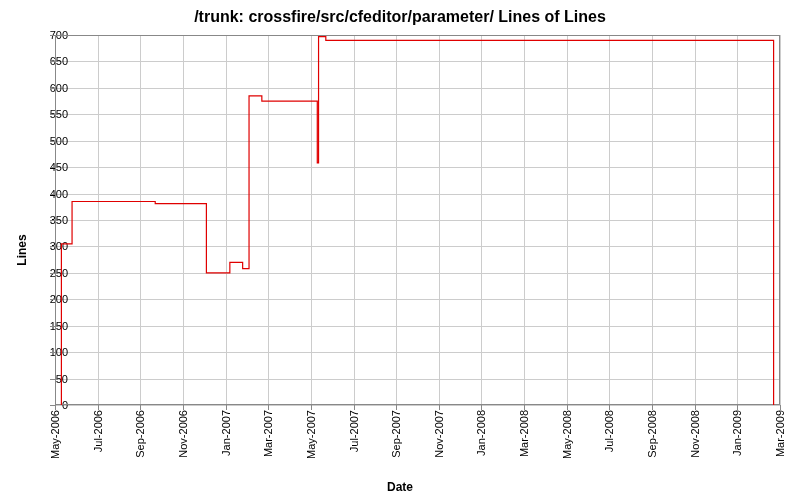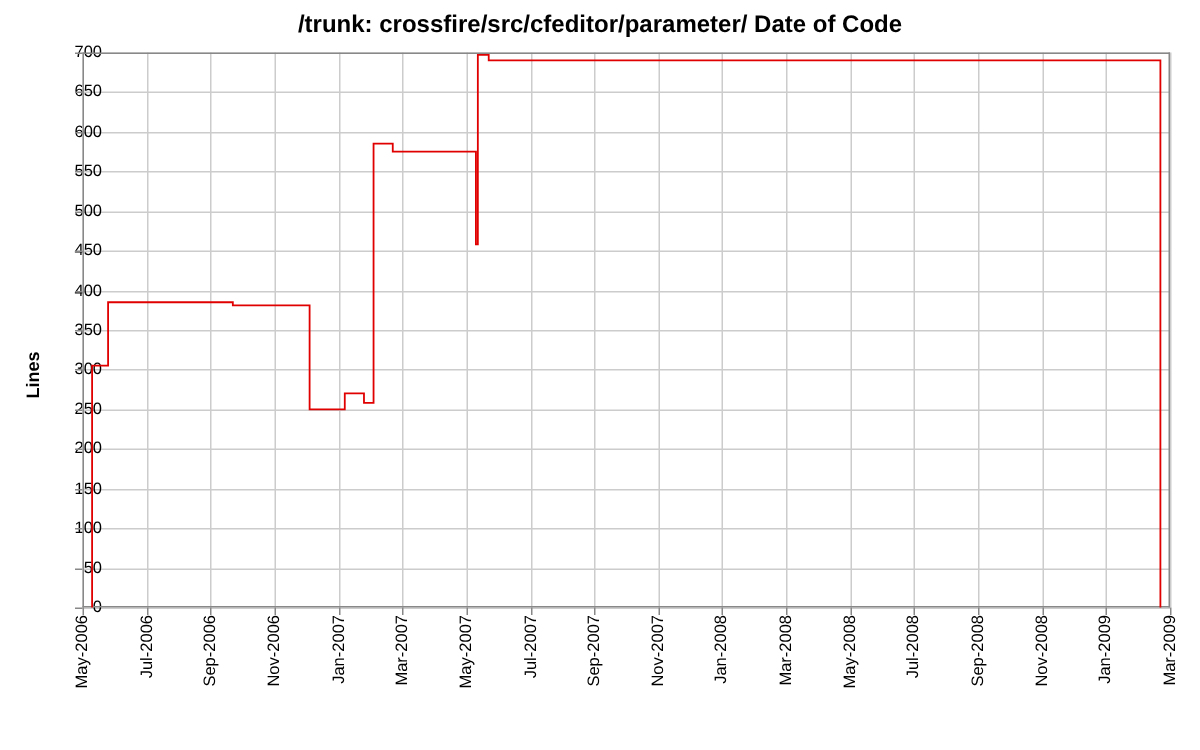--- a/index.html
+++ b/index.html
@@ -110,21 +110,21 @@
   .series-line {
     fill: none;
     stroke: #e00000;
     stroke-width: 1.2;
   }
 </style>
 </head>
 <body>
 
 <div class="chart-wrap">
-  <div class="title">/trunk: crossfire/src/cfeditor/parameter/ Date of Code</div>
+  <div class="title">/trunk: crossfire/src/cfeditor/parameter/ Lines of Lines</div>
 
   <div id="grid-container">
       <div class="grid-h" style="top: 405px;"></div>
       <div class="y-tick-label" style="top: 405px;">0</div>
       <div class="y-tick-mark" style="top: 405px;"></div>
       <div class="grid-h" style="top: 378.571px;"></div>
       <div class="y-tick-label" style="top: 378.571px;">50</div>
       <div class="y-tick-mark" style="top: 378.571px;"></div>
       <div class="grid-h" style="top: 352.143px;"></div>
       <div class="y-tick-label" style="top: 352.143px;">100</div>
@@ -226,13 +226,14 @@
     <div class="axis-line" style="left:0;top:0;width:1px;height:100%"></div>
     <div class="axis-line" style="right:0;top:0;width:1px;height:100%"></div>
     <div class="axis-line" style="left:0;top:0;width:100%;height:1px"></div>
   </div>
 
   <svg class="line-plot">
     <polyline id="series-0" class="series-line" points="6.40,370.00 6.40,208.79 17.06,208.79 17.06,166.50 100.22,166.50 100.22,168.61 151.40,168.61 151.40,237.86 174.85,237.86 174.85,227.29 187.65,227.29 187.65,233.63 194.04,233.63 194.04,60.79 206.84,60.79 206.84,66.07 262.28,66.07 262.28,127.91 263.56,127.91 263.56,1.59 270.81,1.59 270.81,5.29 718.60,5.29 718.60,370.00" style="stroke: rgb(224, 0, 0);"></polyline>
   </svg>
 
   <div class="ylabel">Lines</div>
+  <div class="xlabel">Date</div>
 </div>
 
 </body></html>

